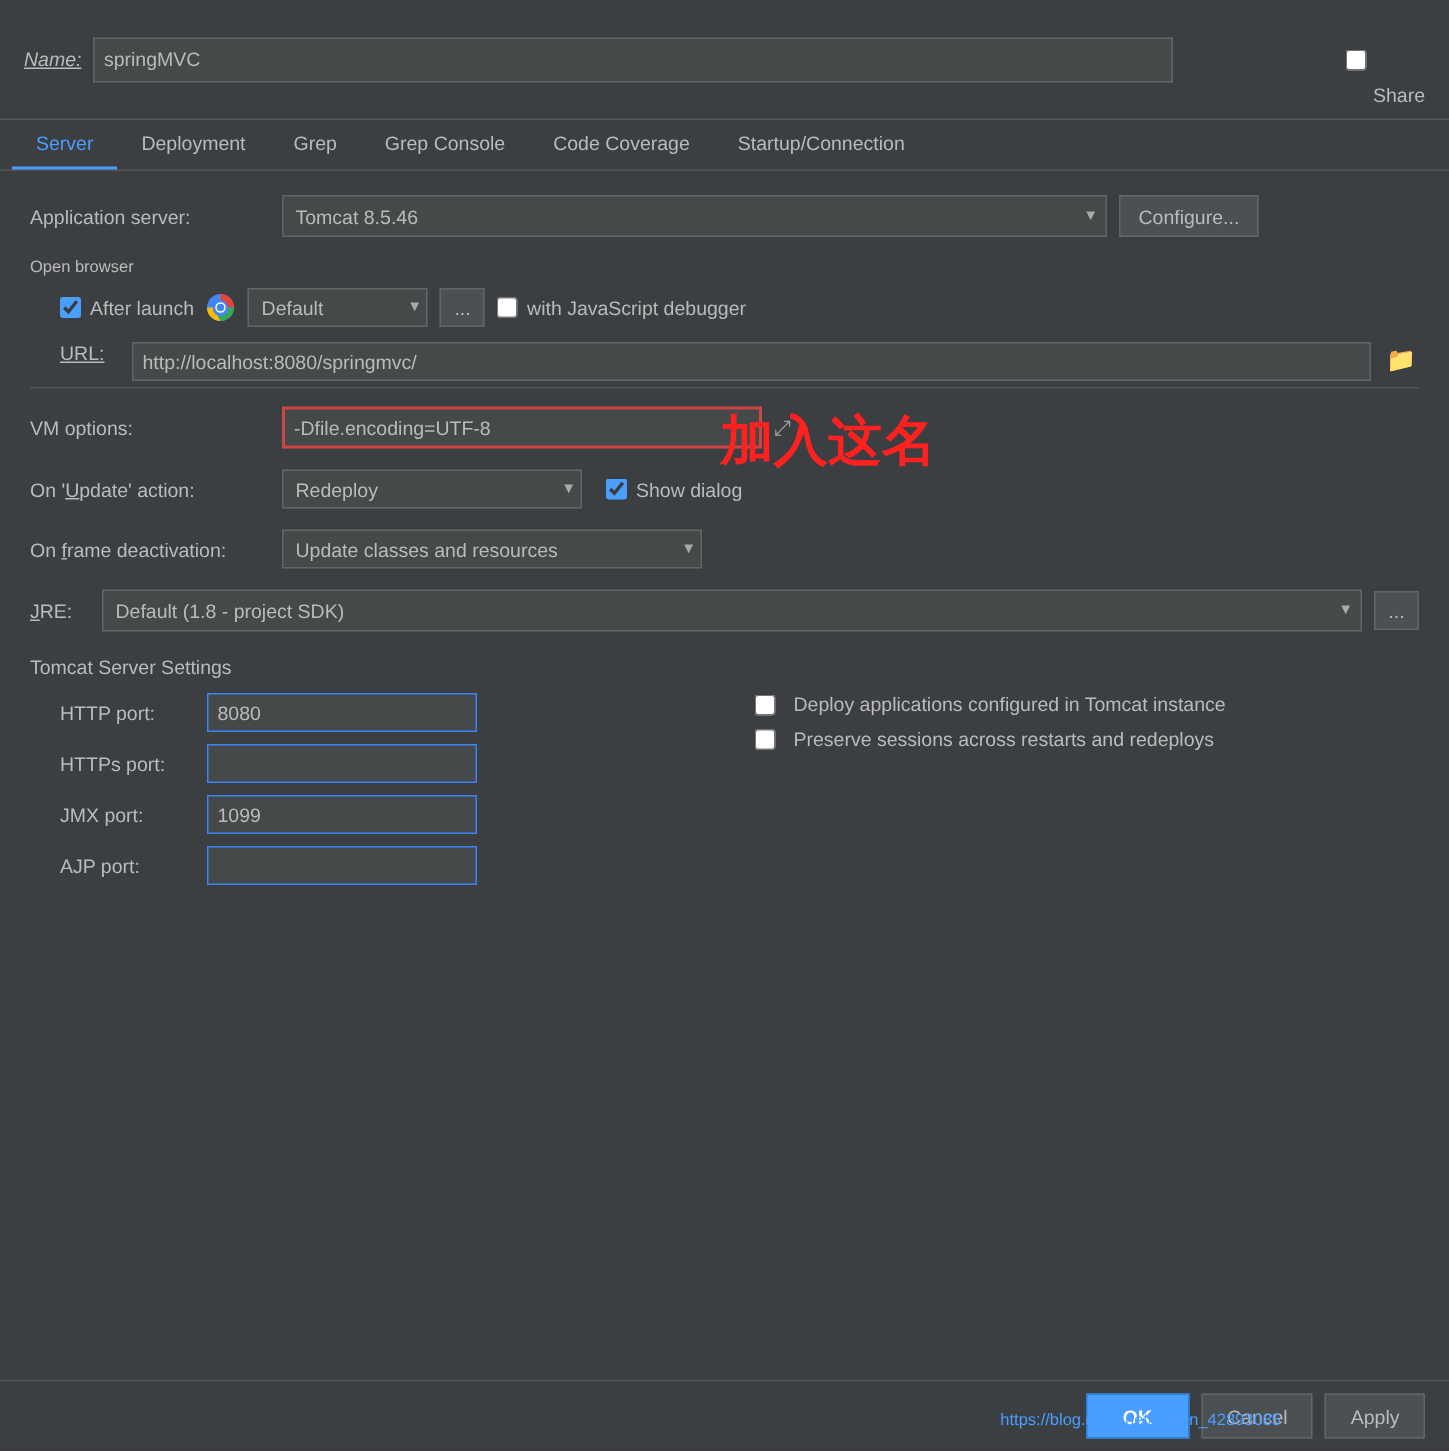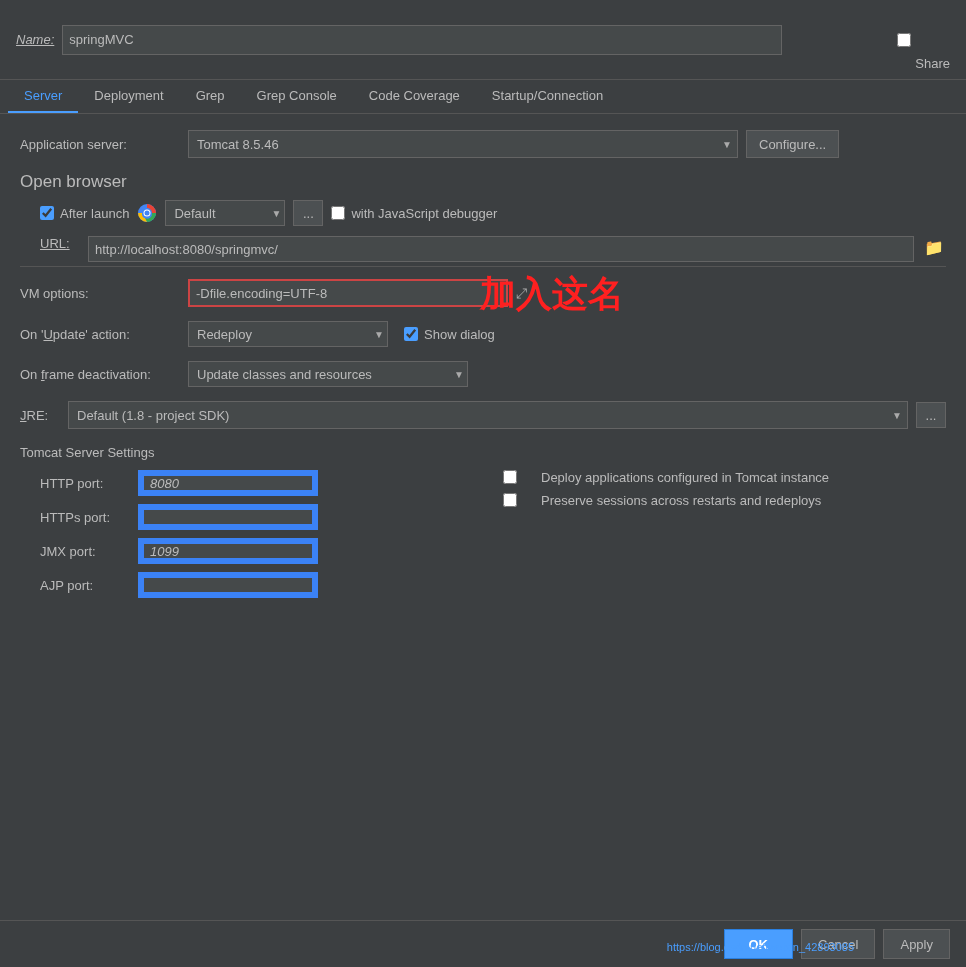--- a/index.html
+++ b/index.html
@@ -135,21 +135,21 @@
       color: #bbbbbb;
       padding: 3px 12px;
       font-size: 13px;
       height: 28px;
       cursor: pointer;
     }
 
     
     .section-label {
       color: #bbbbbb;
-      font-size: 17px;
+      font-size: 11px;
       margin-bottom: 8px;
       margin-top: 4px;
     }
 
     .browser-row {
       display: flex;
       align-items: center;
       gap: 8px;
       padding-left: 20px;
       margin-bottom: 10px;
@@ -343,37 +343,36 @@
       gap: 8px;
     }
     .port-label {
       min-width: 90px;
       color: #bbbbbb;
       font-size: 13px;
     }
     .port-input {
       width: 180px;
       background: #45494a;
-      border: 6px solid #3b82f6;
+      border: 1px solid #3b82f6;
       color: #bbbbbb;
       padding: 3px 6px;
       font-size: 13px;
       height: 26px;
-      font-style: italic;
     }
 
     .options-col {
       display: flex;
       flex-direction: column;
       gap: 8px;
     }
     .option-check {
       display: flex;
-      align-items: flex-start;
-      gap: 24px;
+      align-items: flex-end;
+      gap: 12px;
     }
 
     
     .bottom-bar {
       display: flex;
       justify-content: flex-end;
       align-items: center;
       padding: 8px 16px;
       background: #3c3f41;
       border-top: 1px solid #555;

